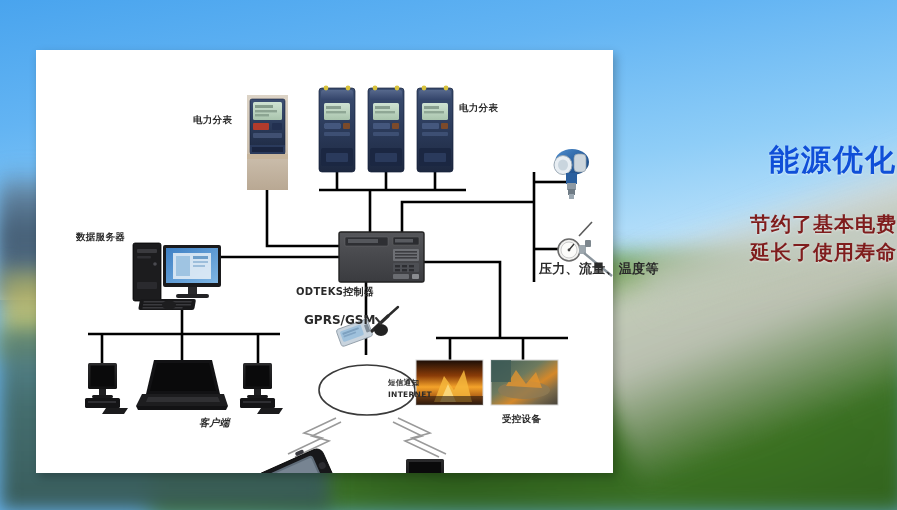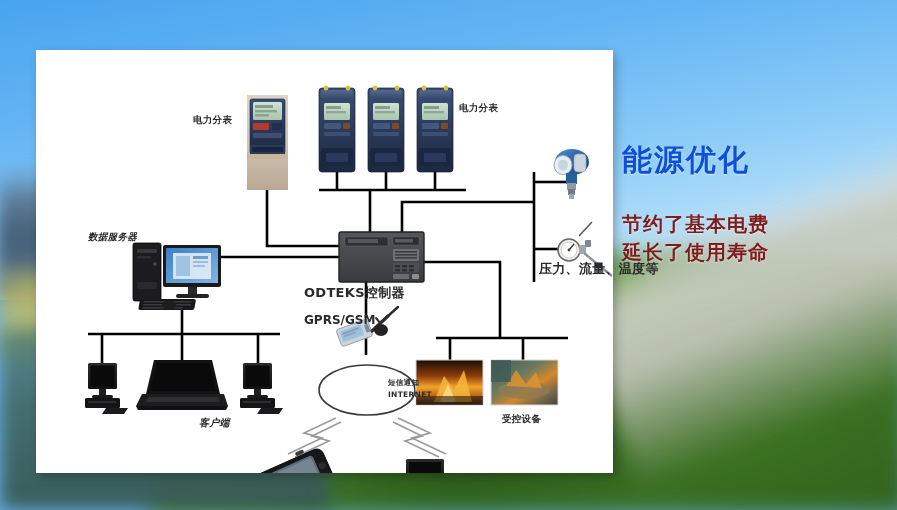--- a/index.html
+++ b/index.html
@@ -73,26 +73,26 @@
 
   
   .dlabel{
     position:absolute;color:#2a2a2a;font-weight:bold;white-space:nowrap;
     font-family:"DejaVu Sans","Liberation Sans",sans-serif;
     letter-spacing:.3px;line-height:1.1;padding-left:36px;
   }
   .lb-main{font-size:9.5px;}
   .lb-cloud{font-size:7.5px;text-align:left;color:#2b2b2b;margin-left:12px;}
   .lb-gprs{font-size:12px;letter-spacing:0;}
-  .lb-ctrl{font-size:13px;margin-left:8px;}
+  .lb-ctrl{font-size:10px;}
   .lb-client{font-size:10px;font-style:italic;}
   .lb-sensor{font-size:13px;}
 
   
-  #copy{position:absolute;left:622px;top:140px;width:275px;text-align:left;}
+  #copy{position:absolute;left:622px;top:140px;width:275px;text-align:right;}
   #copy .headline{
     font-family:"DejaVu Sans","Liberation Sans",sans-serif;
     font-size:30px;font-weight:bold;color:#0f4fd8;letter-spacing:2px;
     text-shadow:0 1px 2px rgba(255,255,255,.55);
   }
   #copy .sub{
     font-family:"DejaVu Sans","Liberation Sans",sans-serif;
     font-size:20px;font-weight:bold;color:#7f1d1d;letter-spacing:1px;
     text-shadow:0 1px 2px rgba(255,255,255,.5);
   }
@@ -412,21 +412,21 @@
           <rect x="377" y="444" width="24" height="3" rx="1.5" fill="#19191b"></rect>
           <rect x="366" y="447" width="46" height="11" rx="1.5" fill="#141416"></rect>
           <rect x="370" y="450" width="38" height="2.2" fill="#2e2e32"></rect>
           <path d="M392,458 L420,458 L415,465 L387,465 Z" fill="#1b1b1d"></path>
         </g>
       </svg>
 
       <div class="dlabel lb-main" style="left:121px;top:65px;">电力分表</div>
       <div class="dlabel lb-main" style="left:387px;top:53px;">电力分表</div>
       <div class="dlabel lb-ctrl" style="left:224px;top:236px;">ODTEKS控制器</div>
-      <div class="dlabel lb-main" style="left:16px;top:182px;font-style:italic;">数据服务器</div>
+      <div class="dlabel lb-main" style="left:4px;top:182px;">数据服务器</div>
       <div class="dlabel lb-gprs" style="left:232px;top:264px;">GPRS/GSM</div>
       <div class="dlabel lb-cloud" style="left:304px;top:329px;width:56px;">短信通知</div>
       <div class="dlabel lb-cloud" style="left:304px;top:341px;width:56px;">INTERNET</div>
       <div class="dlabel lb-client" style="left:127px;top:367px;">客户端</div>
       <div class="dlabel lb-main" style="left:430px;top:364px;">受控设备</div>
       <div class="dlabel lb-sensor" style="left:467px;top:212px;">压力、流量、温度等</div>
     </div>
   </div>
 
   <div id="copy">

